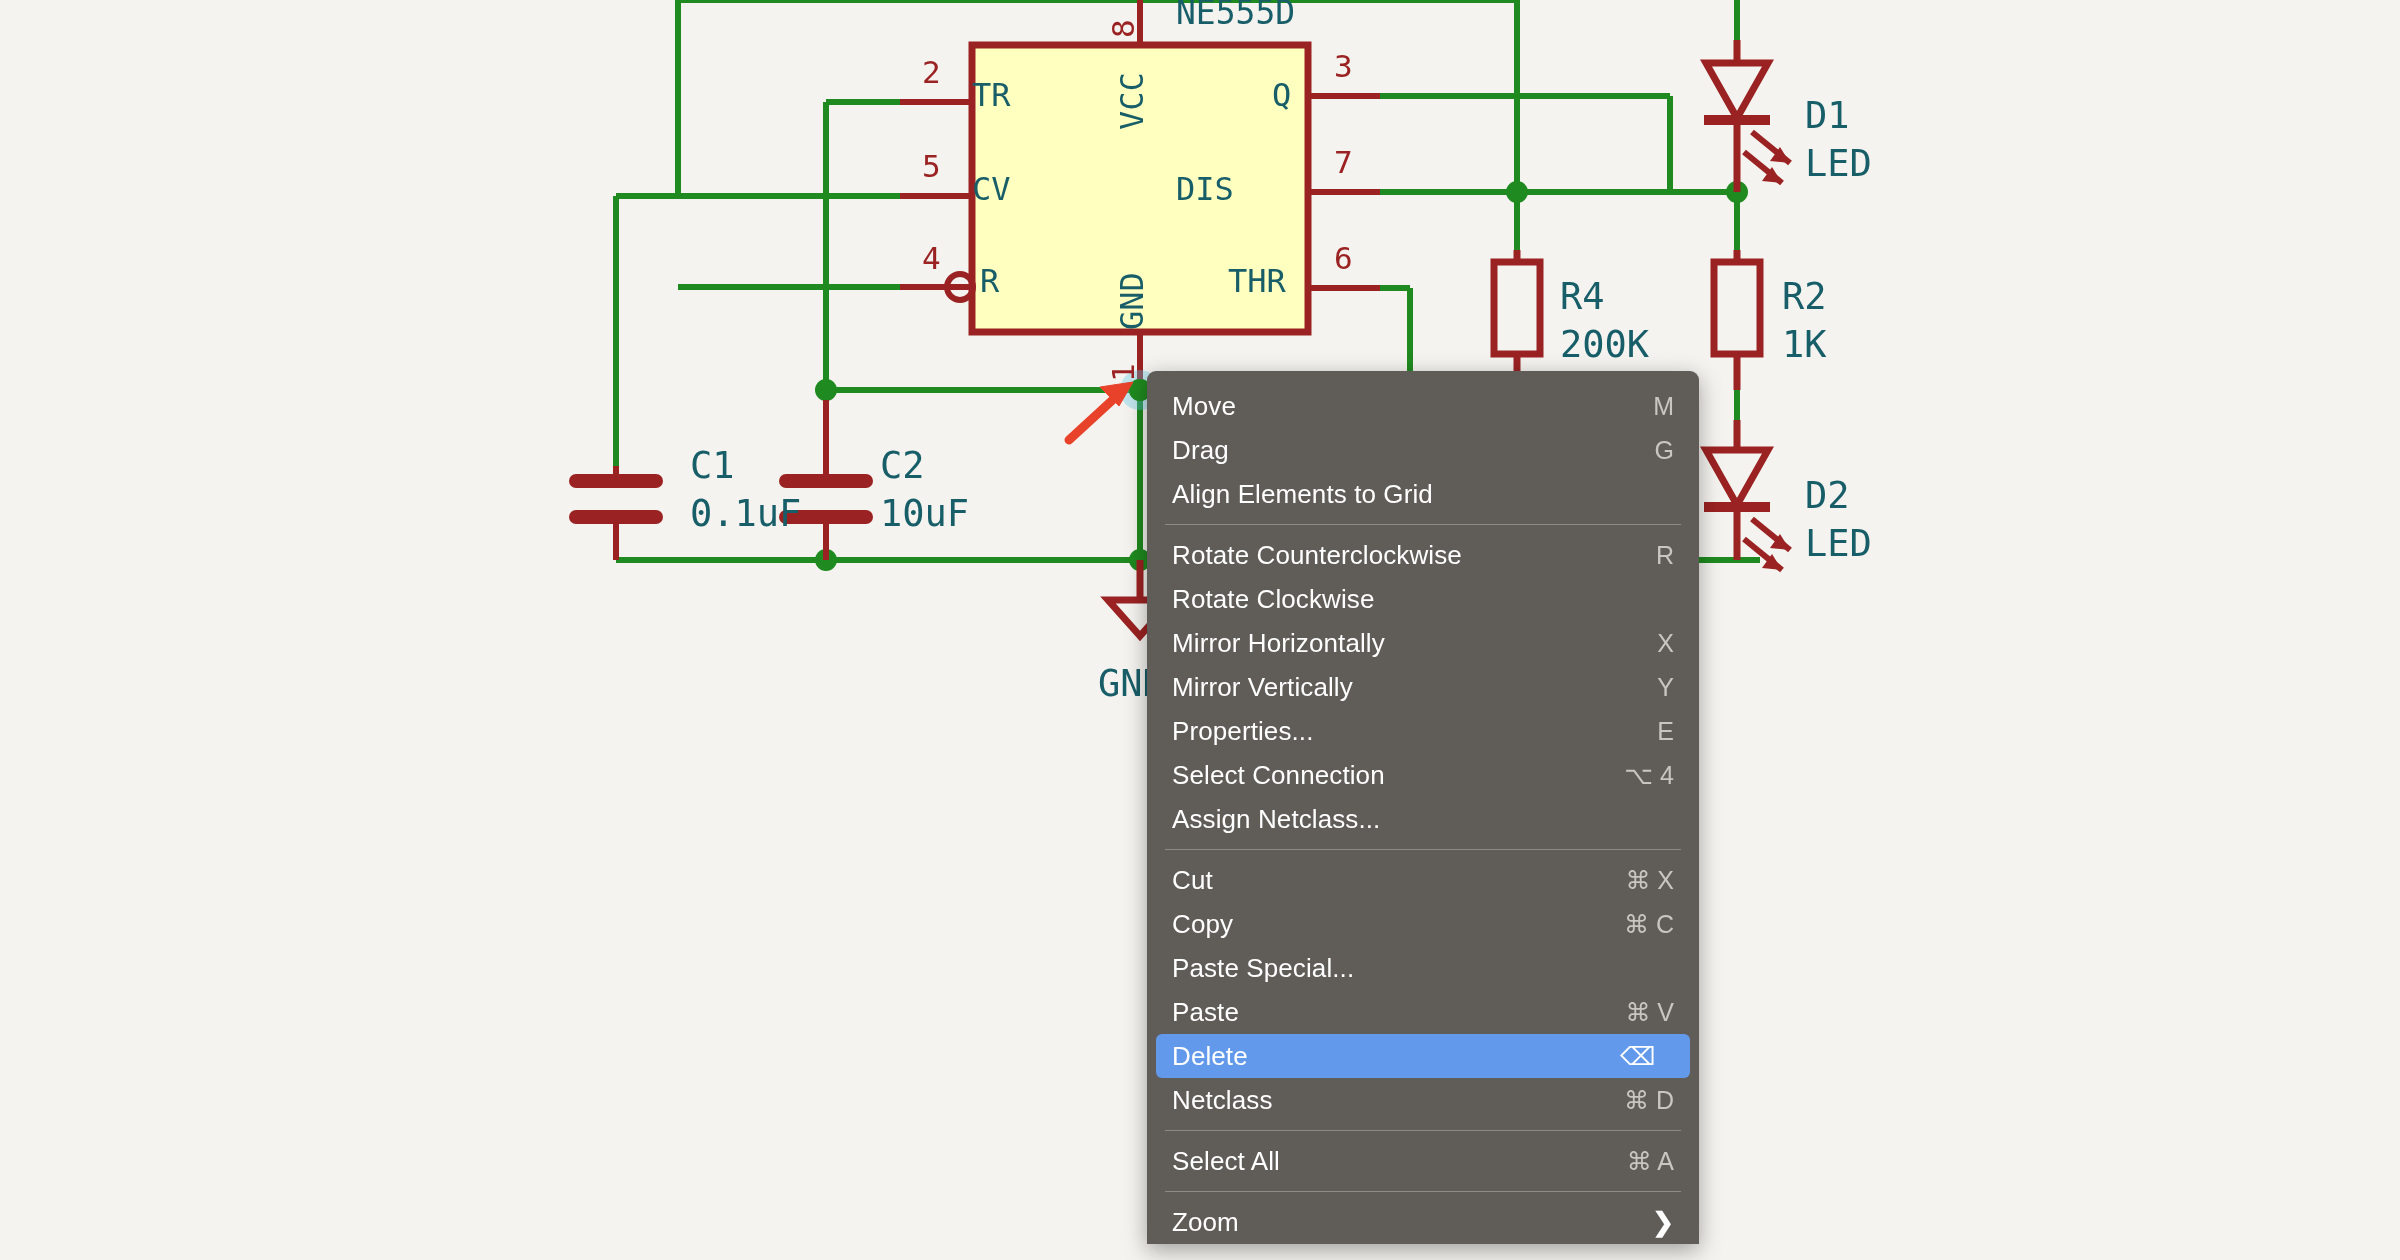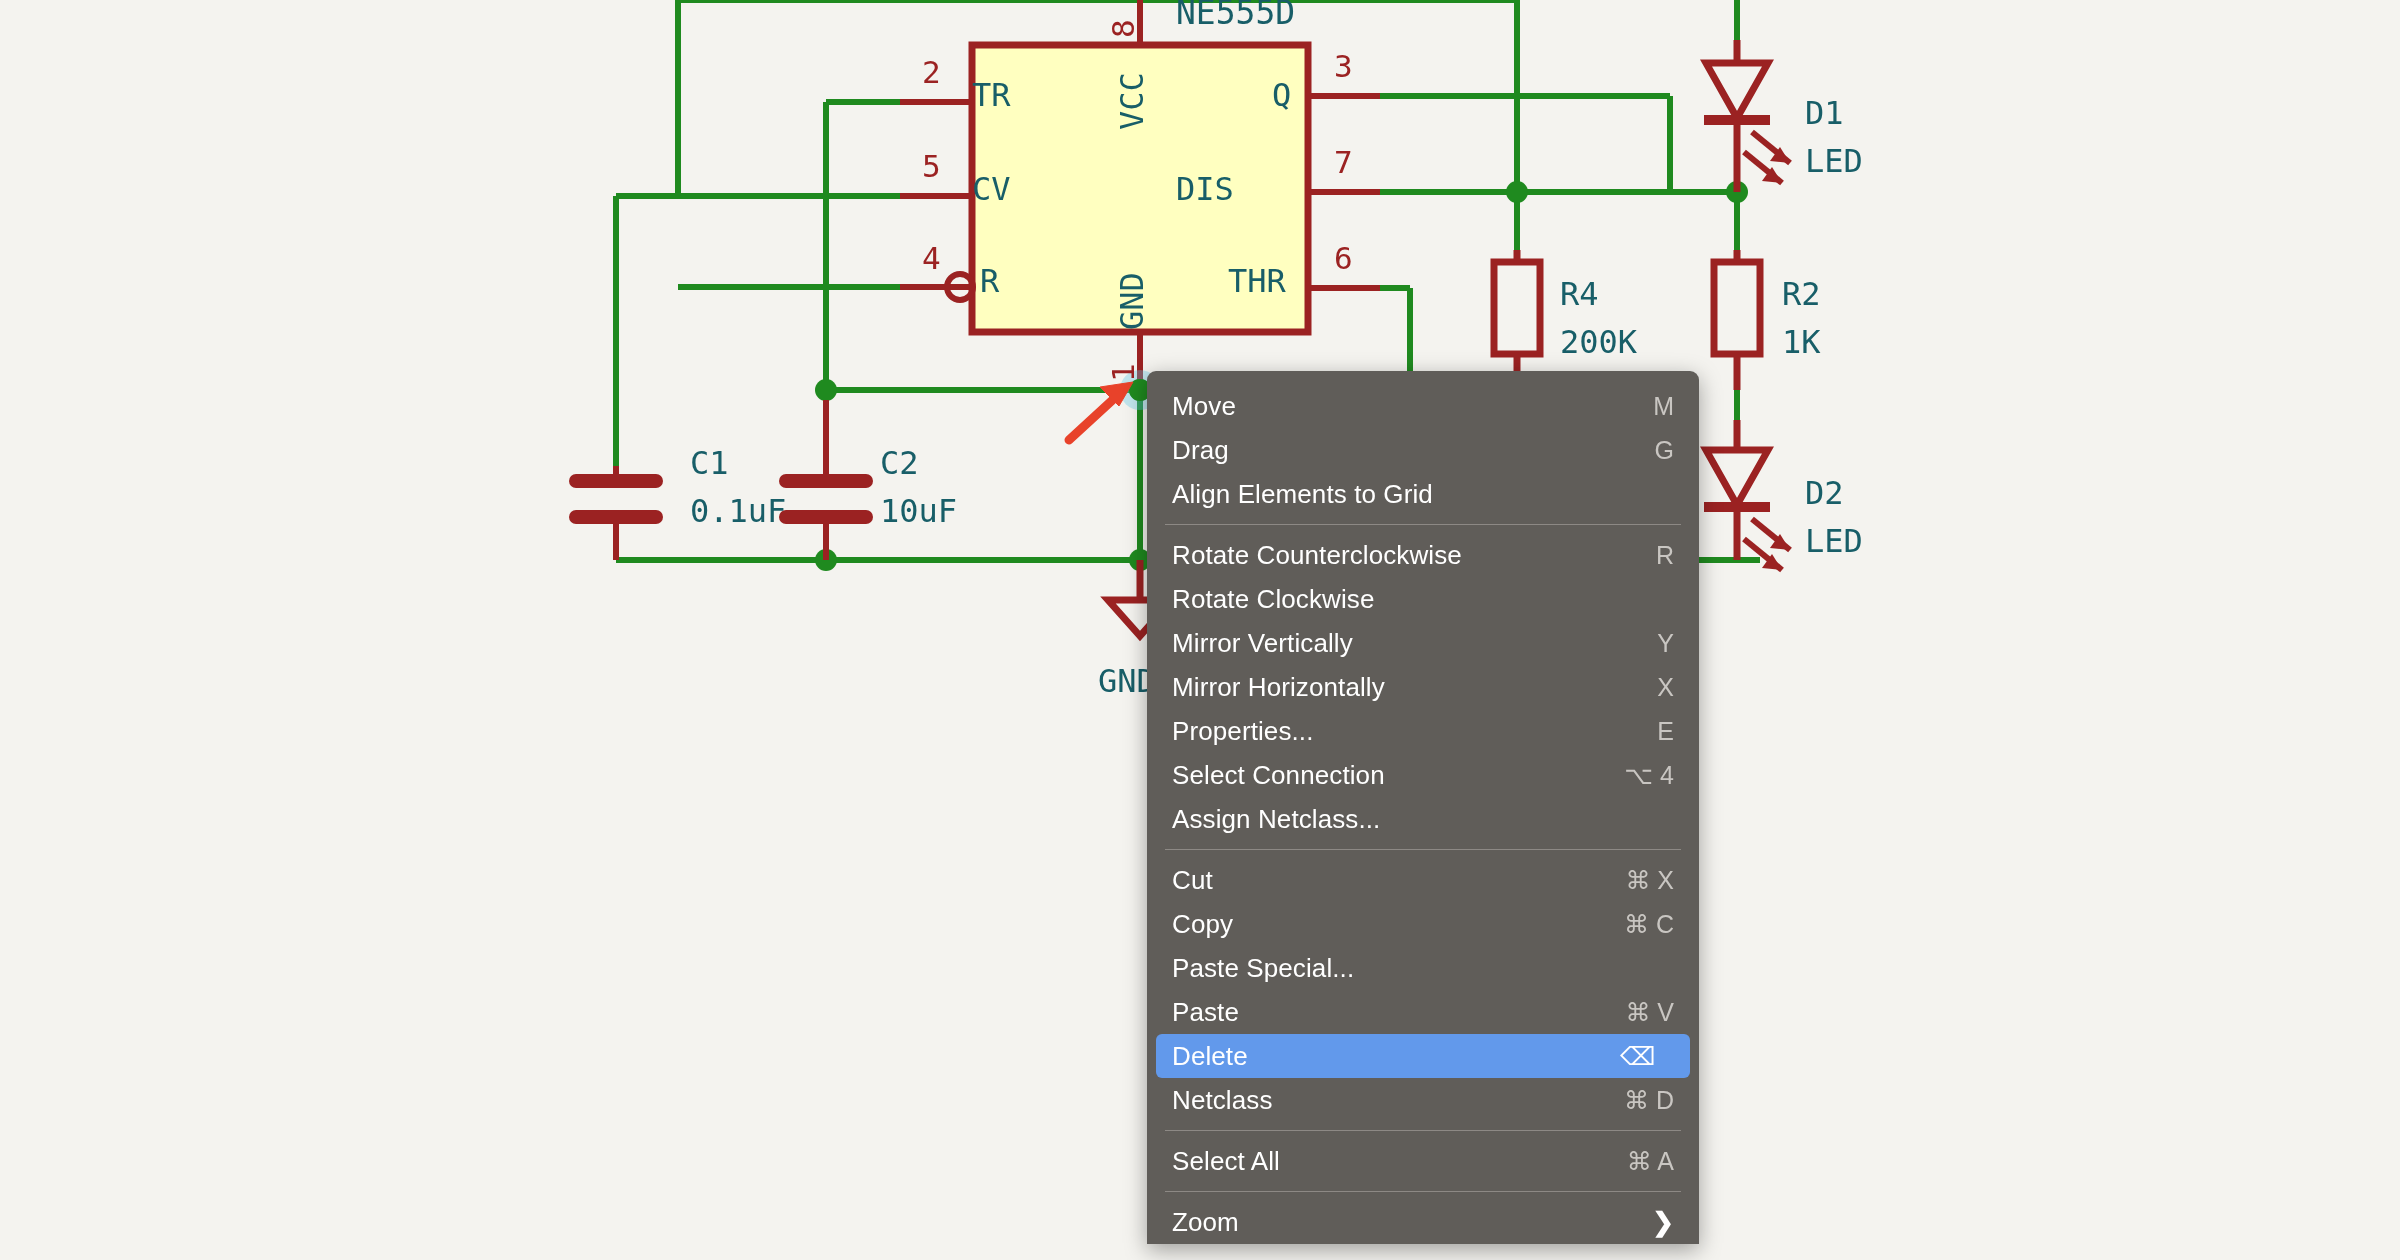--- a/index.html
+++ b/index.html
@@ -41,21 +41,21 @@
     display:flex;align-items:center;gap:9px;justify-content:flex-end;
     min-width:54px;
   }
   .ctx-row.sel .ctx-accel{color:#FFFFFF;}
   .ctx-sep{height:1px;background:#8D8985;margin:8px 18px 8px 18px;}
   .chev{font-size:26px;line-height:1;color:#FFFFFF;font-weight:bold;}
   .delglyph{display:inline-block;}
 
   
   .lbl{position:absolute;color:#185E68;font-family:"DejaVu Sans Mono",monospace;
-       font-size:32px;letter-spacing:0px;white-space:nowrap;}
+       font-size:37px;letter-spacing:0px;white-space:nowrap;}
   .lbl-ic{font-size:33px;}
   .pinnum{position:absolute;color:#9B2222;font-family:"DejaVu Sans Mono",monospace;
        font-size:31px;white-space:nowrap;}
   .pinnum.rot{transform:rotate(-90deg);transform-origin:left top;}
   .pinlbl{position:absolute;color:#185E68;font-family:"DejaVu Sans Mono",monospace;
        font-size:32px;white-space:nowrap;}
   .pinlbl.vert{transform:rotate(-90deg);transform-origin:left top;}
 </style>
 </head>
 <body>
@@ -264,26 +264,26 @@
       <div class="ctx-sep"></div>
       <div class="ctx-row">
         <span class="ctx-label">Rotate Counterclockwise</span>
         <span class="ctx-accel">R</span>
       </div>
       <div class="ctx-row">
         <span class="ctx-label">Rotate Clockwise</span>
         <span class="ctx-accel"></span>
       </div>
       <div class="ctx-row">
+        <span class="ctx-label">Mirror Horizontally</span>
+        <span class="ctx-accel">X</span>
+      </div>
+      <div class="ctx-row">
         <span class="ctx-label">Mirror Vertically</span>
         <span class="ctx-accel">Y</span>
-      </div>
-      <div class="ctx-row">
-        <span class="ctx-label">Mirror Horizontally</span>
-        <span class="ctx-accel">X</span>
       </div>
       <div class="ctx-row">
         <span class="ctx-label">Properties...</span>
         <span class="ctx-accel">E</span>
       </div>
       <div class="ctx-row">
         <span class="ctx-label">Select Connection</span>
         <span class="ctx-accel">⌥ 4</span>
       </div>
       <div class="ctx-row">

